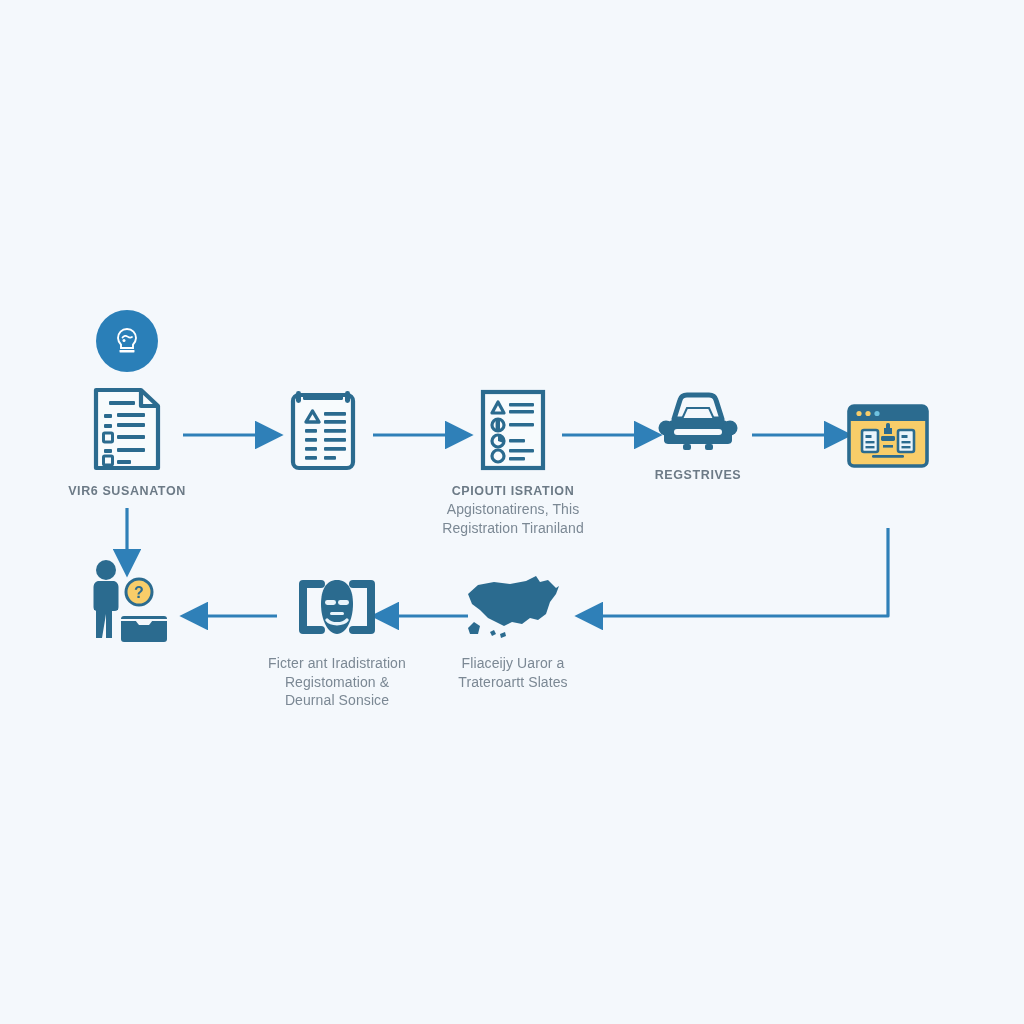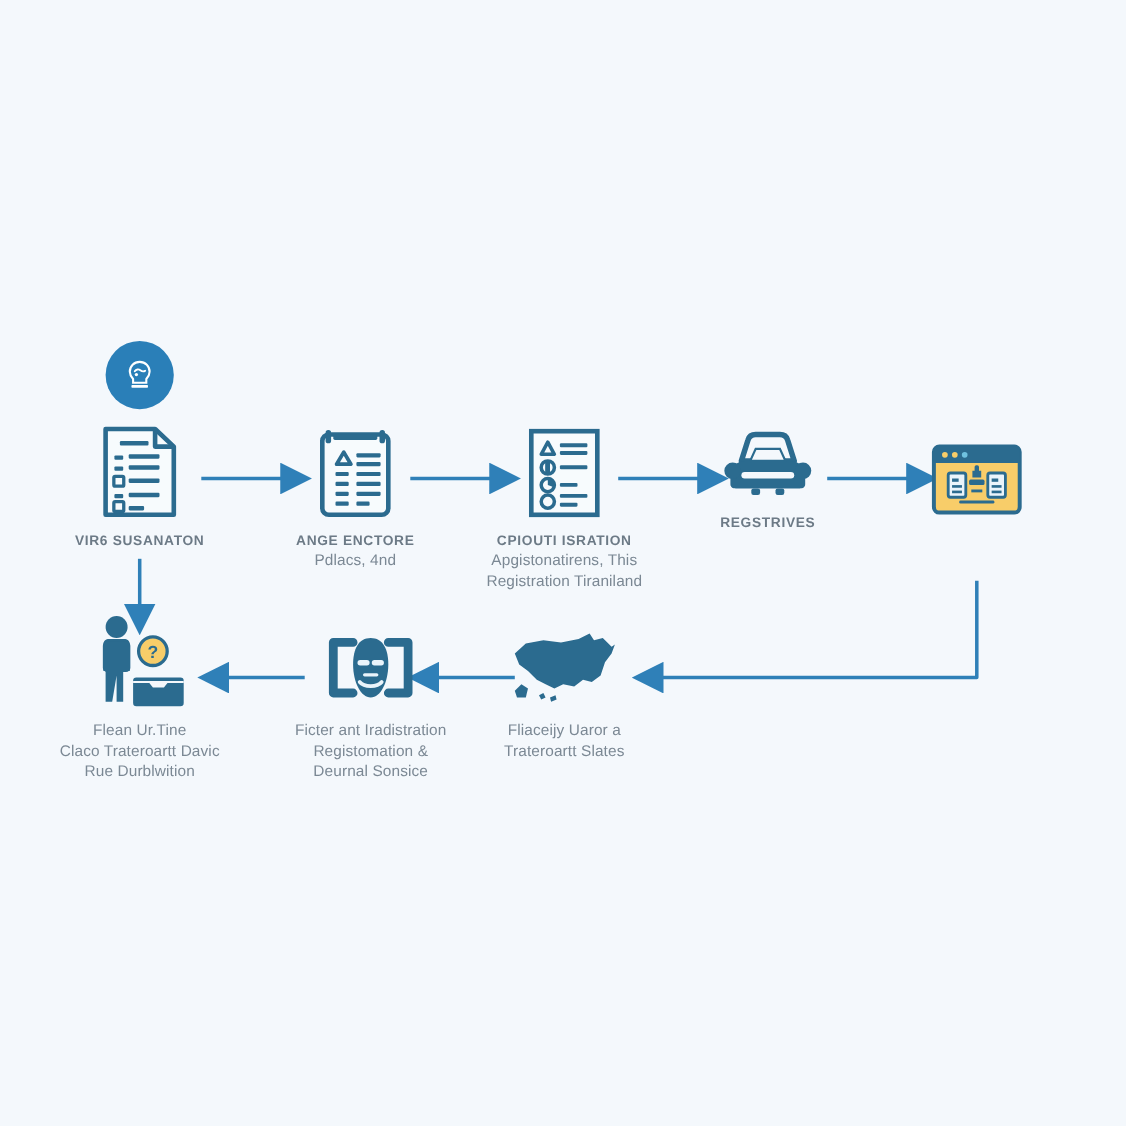--- a/index.html
+++ b/index.html
@@ -155,24 +155,20 @@
         <rect x="38" y="34" width="22" height="3.8" rx="1" fill="#2b6b8f"></rect>
         <rect x="19" y="43" width="12" height="3.8" rx="1" fill="#2b6b8f"></rect>
         <rect x="38" y="43" width="22" height="3.8" rx="1" fill="#2b6b8f"></rect>
         <rect x="19" y="52" width="12" height="3.8" rx="1" fill="#2b6b8f"></rect>
         <rect x="38" y="52" width="22" height="3.8" rx="1" fill="#2b6b8f"></rect>
         <rect x="19" y="61" width="12" height="3.8" rx="1" fill="#2b6b8f"></rect>
         <rect x="38" y="61" width="22" height="3.8" rx="1" fill="#2b6b8f"></rect>
         <rect x="19" y="70" width="12" height="3.8" rx="1" fill="#2b6b8f"></rect>
         <rect x="38" y="70" width="12" height="3.8" rx="1" fill="#2b6b8f"></rect>
       </svg>
-    </div>
-    <div class="node-label">
-      <div class="label-title">ANGE ENCTORE</div>
-      <div class="label-sub">Pdlacs, 4nd</div>
     </div>
   </div>
 
   <div class="node" style="left:413px; top:376px;">
     <div class="node-icon">
       <svg width="76" height="86" viewBox="0 0 76 86">
         <rect x="8" y="6" width="60" height="76" fill="#f7fbfd" stroke="#2b6b8f" stroke-width="4.2"></rect>
         <path d="M17 27 L23 16 L29 27 Z" fill="none" stroke="#2b6b8f" stroke-width="3.2" stroke-linejoin="round"></path>
         <rect x="34" y="17" width="25" height="3.6" rx="1" fill="#2b6b8f"></rect>
         <rect x="34" y="24" width="25" height="3.6" rx="1" fill="#2b6b8f"></rect>
@@ -243,25 +239,20 @@
         <circle cx="27" cy="12" r="10" fill="#2b6b8f"></circle>
         <path d="M15 28 C15 24.5 17.5 23 20 23 L34 23 C36.5 23 39 24.5 39 28 L39 52 L33 52 L33 80 L27 80 L27 56 L23 80 L17 80 L17 52 L15 52 Z" fill="#2b6b8f"></path>
         <rect x="14.5" y="25" width="25" height="28" rx="4" fill="#2b6b8f"></rect>
         <circle cx="60" cy="34" r="13" fill="#f8cd69" stroke="#2b6b8f" stroke-width="3"></circle>
         <text x="60" y="40" font-family="Liberation Sans, sans-serif" font-size="16" font-weight="bold" fill="#2b6b8f" text-anchor="middle">?</text>
         <rect x="42" y="58" width="46" height="26" rx="3" fill="#2b6b8f"></rect>
         <path d="M42 62 H88" stroke="#f4f8fc" stroke-width="2"></path>
         <path d="M56 62 L60 67 L70 67 L74 62" fill="#f4f8fc"></path>
       </svg>
     </div>
-    <div class="node-label">
-      <div class="label-plain">Flean Ur.Tine</div>
-      <div class="label-plain">Claco Trateroartt Davic</div>
-      <div class="label-plain">Rue Durblwition</div>
-    </div>
   </div>
 
   <div class="node" style="left:237px; top:556px;">
     <div class="node-icon" style="height:88px;">
       <svg width="96" height="74" viewBox="0 0 96 74">
         <path d="M32 14 H14 V60 H32" fill="none" stroke="#2b6b8f" stroke-width="8" stroke-linecap="round" stroke-linejoin="round"></path>
         <path d="M64 14 H82 V60 H64" fill="none" stroke="#2b6b8f" stroke-width="8" stroke-linecap="round" stroke-linejoin="round"></path>
         <path d="M48 10 C59 10 64 20 64 34 C64 50 57 64 48 64 C39 64 32 50 32 34 C32 20 37 10 48 10 Z" fill="#2b6b8f"></path>
         <rect x="36" y="30" width="11" height="5" rx="2.4" fill="#eaf4fb"></rect>
         <rect x="49" y="30" width="11" height="5" rx="2.4" fill="#eaf4fb"></rect>

